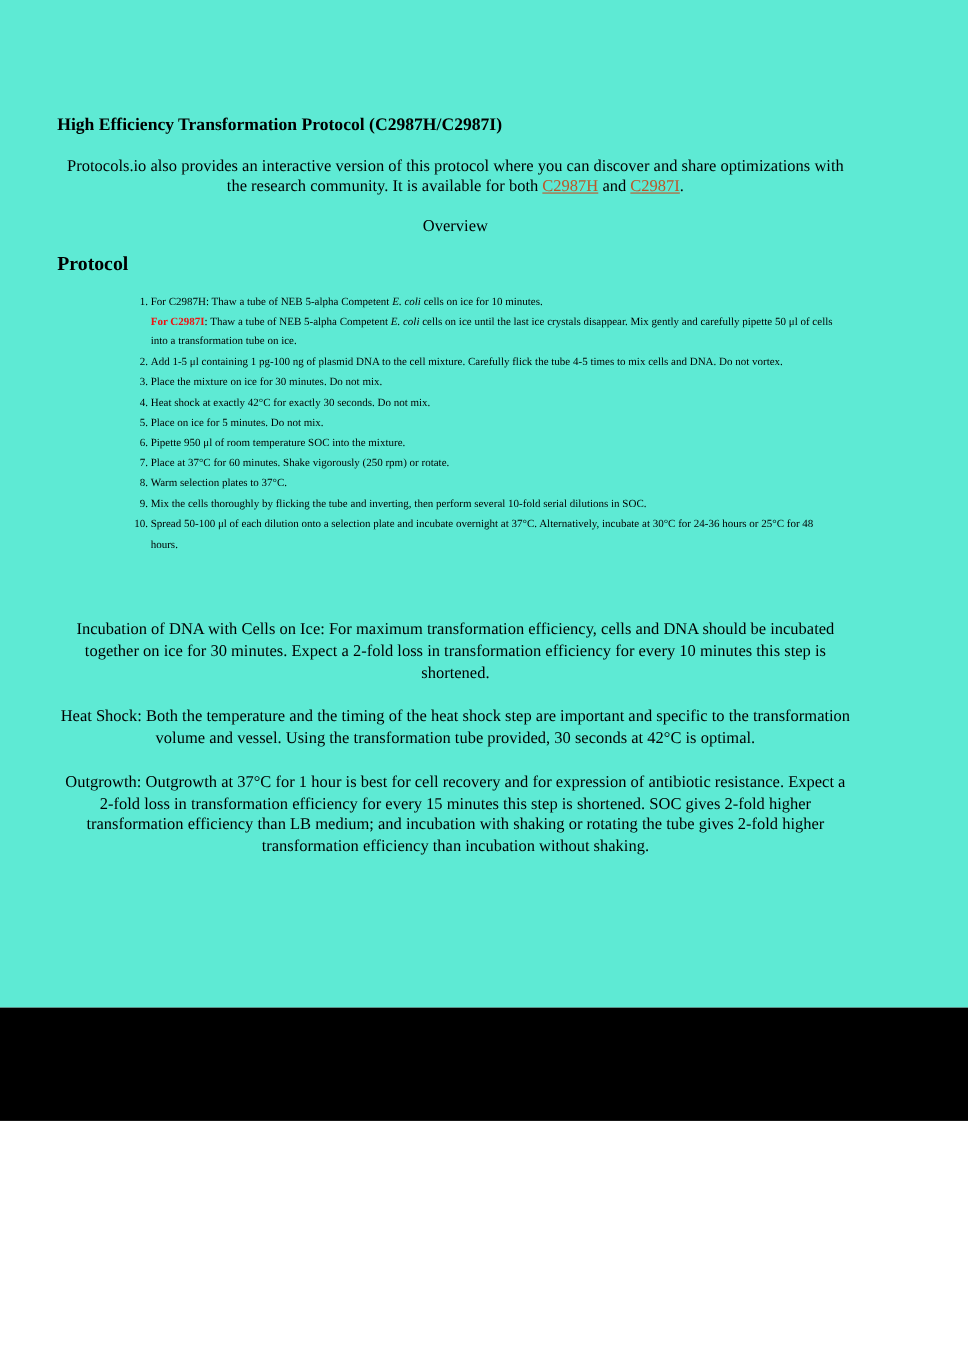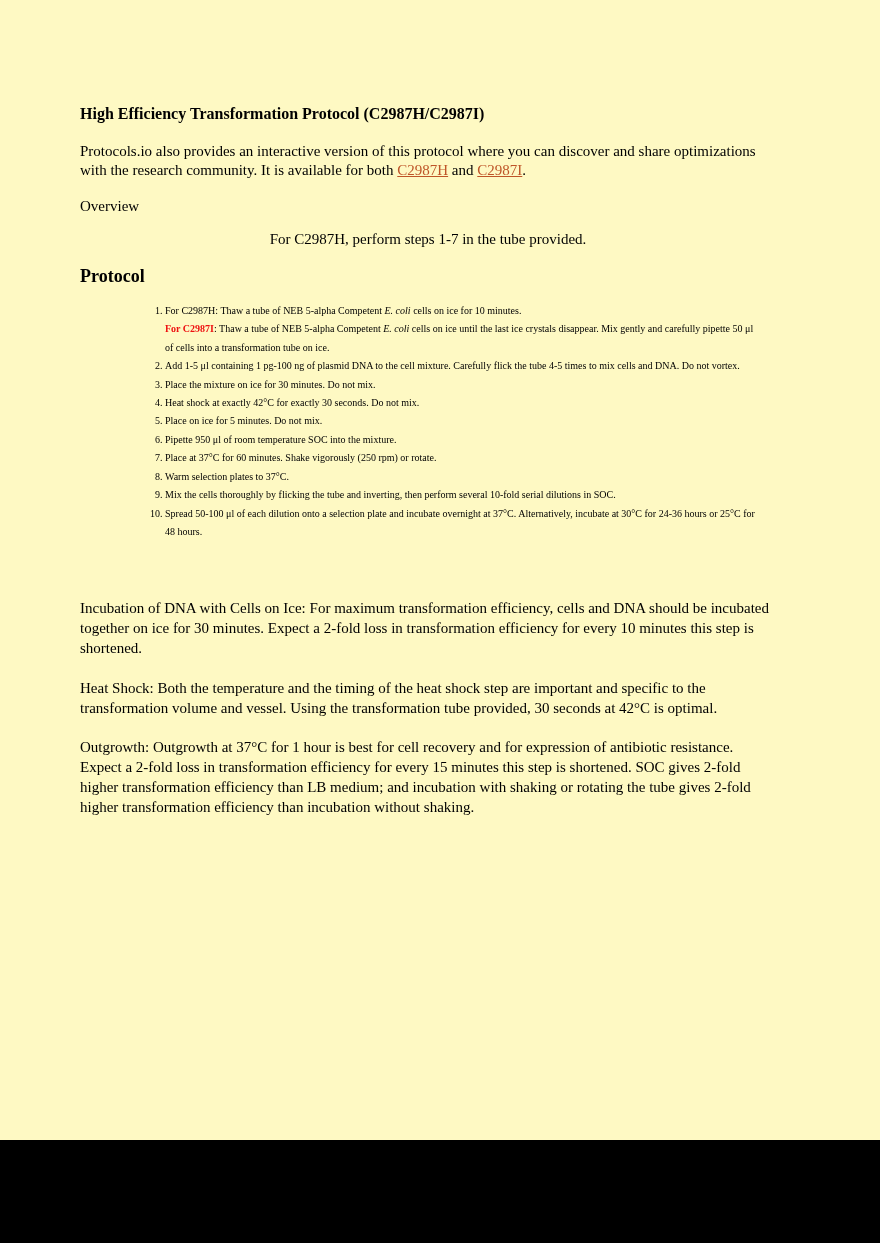--- a/index.html
+++ b/index.html
@@ -10,34 +10,35 @@
   body {
     width: 880px;
     height: 1247px;
     font-family: "Liberation Serif", "DejaVu Serif", serif;
     color: #000000;
     overflow: hidden;
   }
   .page {
     box-sizing: border-box;
     width: 880px;
-    height: 1140px;
-    padding: 103px 104px 0 80px;
-    background: #fef9c3;
+    height: 916px;
+    padding: 103px 104px 0 52px;
+    background: #5eead4;
   }
   .doc-title {
     font-size: 16px;
     line-height: 21px;
     font-weight: bold;
     margin: 0 0 18px 0;
   }
   p {
     font-size: 15px;
     line-height: 19.4px;
     margin: 0;
+    text-align: center;
   }
   .intro { margin-bottom: 16px; }
   .overview-label { margin-bottom: 14px; }
   .centered-note {
     text-align: center;
     margin-bottom: 17px;
   }
   .protocol-heading {
     font-size: 18px;
     line-height: 19.4px;
@@ -90,21 +91,20 @@
 <body>
 
 <div class="page">
 
   <h1 class="doc-title">High Efficiency Transformation Protocol (C2987H/C2987I)</h1>
 
   <p class="intro"><span>Protocols.io also provides an interactive version of this protocol where you can discover and share optimizations with the research community. It is available for both </span><a class="doc-link">C2987H</a><span> and </span><a class="doc-link">C2987I</a><span>.</span></p>
 
   <p class="overview-label">Overview</p>
 
-  <p class="centered-note">For C2987H, perform steps 1-7 in the tube provided.</p>
 
   <h2 class="protocol-heading">Protocol</h2>
 
   <ol class="steps">
     <li><span>For C2987H: Thaw a tube of NEB 5-alpha Competent </span><em>E. coli</em><span> cells on ice for 10 minutes.</span><br><span class="red-bold">For C2987I</span><span>: Thaw a tube of NEB 5-alpha Competent </span><em>E. coli</em><span> cells on ice until the last ice crystals disappear. Mix gently and carefully pipette 50 μl of cells into a transformation tube on ice.</span></li>
     <li>Add 1-5 μl containing 1 pg-100 ng of plasmid DNA to the cell mixture. Carefully flick the tube 4-5 times to mix cells and DNA. Do not vortex.</li>
     <li>Place the mixture on ice for 30 minutes. Do not mix.</li>
     <li>Heat shock at exactly 42°C for exactly 30 seconds. Do not mix.</li>
     <li>Place on ice for 5 minutes. Do not mix.</li>
     <li>Pipette 950 μl of room temperature SOC into the mixture.</li>

